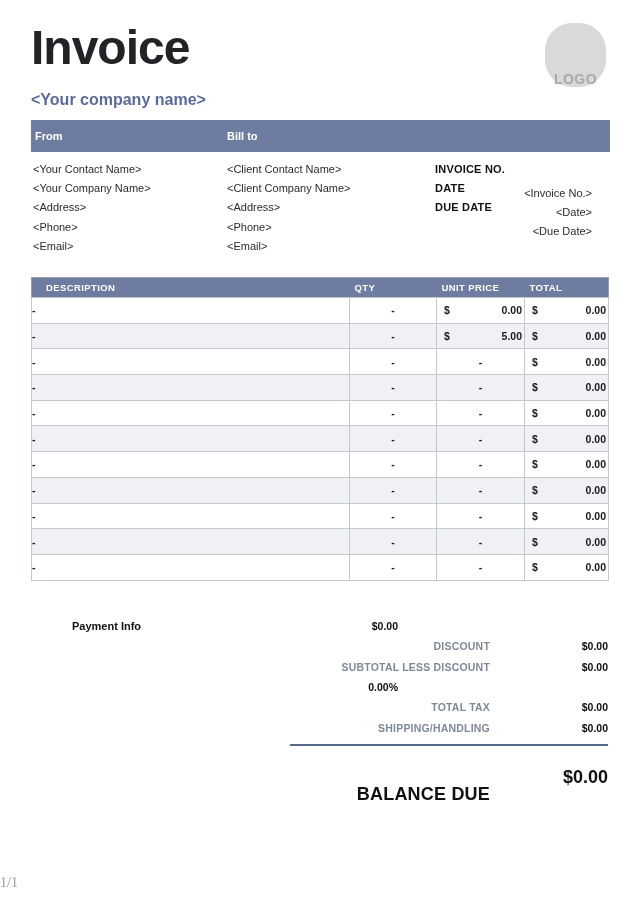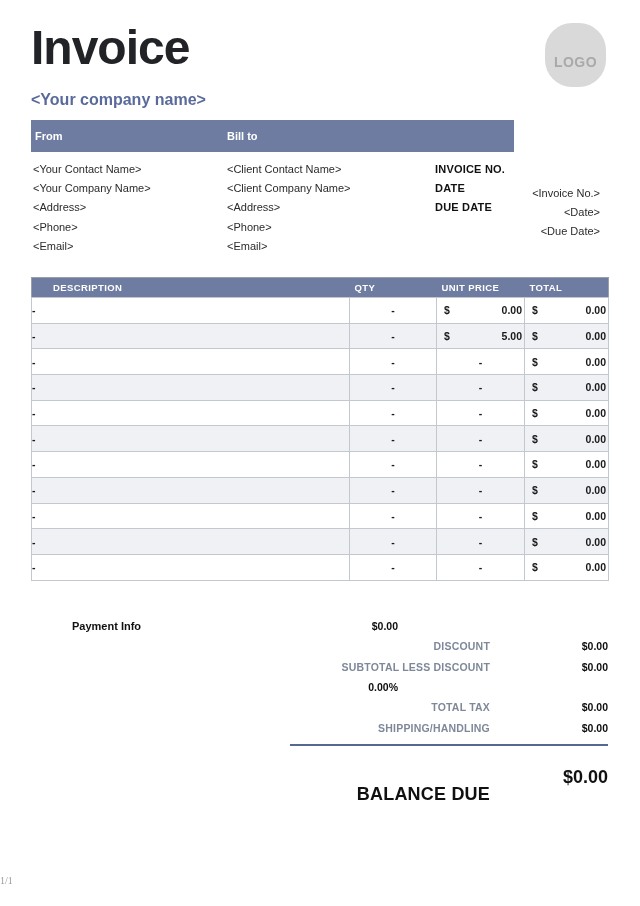--- a/index.html
+++ b/index.html
@@ -14,60 +14,60 @@
 
   
   .title {
     position: absolute; left: 31px; top: 24px;
     font-size: 48px; font-weight: 700; letter-spacing: -1px;
     color: #222326; line-height: 1;
   }
   .logo {
     position: absolute; left: 545px; top: 23px; width: 61px; height: 64px;
     background: var(--logo-bg, #d9d9d9);
-    display: flex; align-items: center; justify-content: center;
+    display: flex; align-items: flex-end; justify-content: center;
     padding-top: 14px;
     border-radius: 27px;
   }
   .logo span { font-size: 14px; font-weight: 700; color: var(--logo-text, #a9a9a9); letter-spacing: .5px; }
   .company {
     position: absolute; left: 31px; top: 91px;
     font-size: 16px; font-weight: 700; color: var(--accent-text, #5a6b9b);
   }
 
   
   .party-bar {
-    position: absolute; left: 31px; top: 120px; width: 483px; height: 32px;
+    position: absolute; left: 31px; top: 120px; width: 579px; height: 32px;
     background: var(--bar, #6d7ca0); color: #ffffff;
     display: flex; align-items: center;
     font-size: 11px; font-weight: 700;
   }
   .party-bar .from-h { position: absolute; left: 4px; }
   .party-bar .bill-h { position: absolute; left: 196px; }
 
   
   .fields { position: absolute; left: 31px; top: 159px; width: 577px; }
   .frow { position: relative; height: 19.3px; display: flex; align-items: center; font-size: 11px; color: #2b2b2b; }
   .frow .fc-from { position: absolute; left: 2px; }
   .frow .fc-bill { position: absolute; left: 196px; }
   .frow .fc-mlabel { position: absolute; left: 404px; font-weight: 700; color: #111; letter-spacing: .2px; }
-  .frow .fc-mvalue { position: absolute; right: 8px; text-align: right; margin-top: 48px; }
+  .frow .fc-mvalue { position: absolute; right: 16px; text-align: right; margin-top: 48px; }
 
   
   table.items {
     position: absolute; left: 31px; top: 277px; width: 577px;
     border-collapse: collapse; table-layout: fixed;
     border: 1px solid var(--border-outer, #99a0ab);
   }
   table.items thead th {
     background: var(--bar, #6d7ca0); color: #fff;
     font-size: 9.5px; font-weight: 600; letter-spacing: .4px;
     height: 20px; text-align: left; padding: 0 0 0 5px;
   }
-  table.items thead th.th-desc { padding-left: 21px; }
+  table.items thead th.th-desc { padding-left: 14px; }
   table.items td {
     border: 1px solid var(--border-inner, #c3c8d0);
     height: 25.7px; font-size: 10.5px; font-weight: 700; color: #191919;
     padding: 0; vertical-align: middle;
   }
   table.items tr.alt td { background: var(--row-alt, #eff1f5); }
   td.cell-desc { padding-left: 9px; text-align: left; }
   td.dashcell { text-align: center; }
   td.money { position: relative; }
   td.money .cur { position: absolute; left: 7px; top: 50%; transform: translateY(-50%); }
@@ -79,21 +79,21 @@
   .sum-line { height: 20.3px; display: flex; align-items: center; }
   .sum-line .s-label { flex: 1; text-align: right; font-size: 10.5px; font-weight: 700; letter-spacing: .2px; color: var(--label-muted, #7e8899); }
   .sum-line .s-value { width: 118px; text-align: right; font-size: 10.5px; font-weight: 700; color: #0d0d0d; }
   .balance-rule { position: absolute; left: 290px; top: 744px; width: 318px; border-top: 2px solid var(--rule, #56688f); }
   .balance { position: absolute; left: 280px; top: 750px; width: 328px; display: flex; align-items: center; }
   .balance .b-label { flex: 1; text-align: right; font-size: 18px; font-weight: 700; color: #101010; letter-spacing: .2px; margin-top: 34px; }
   .balance .b-value { width: 118px; text-align: right; font-size: 18px; font-weight: 700; color: #101010; }
 
   .pageno {
     position: absolute; left: 0; top: 875px; width: 543px;
-    font-size: 10px; color: #9b9b9b;
+    font-size: 14px; color: #9b9b9b;
     font-family: "Liberation Serif", serif;
   }
 </style>
 </head>
 <body>
 
 <div class="page">
 
   <div class="title">Invoice</div>
 

